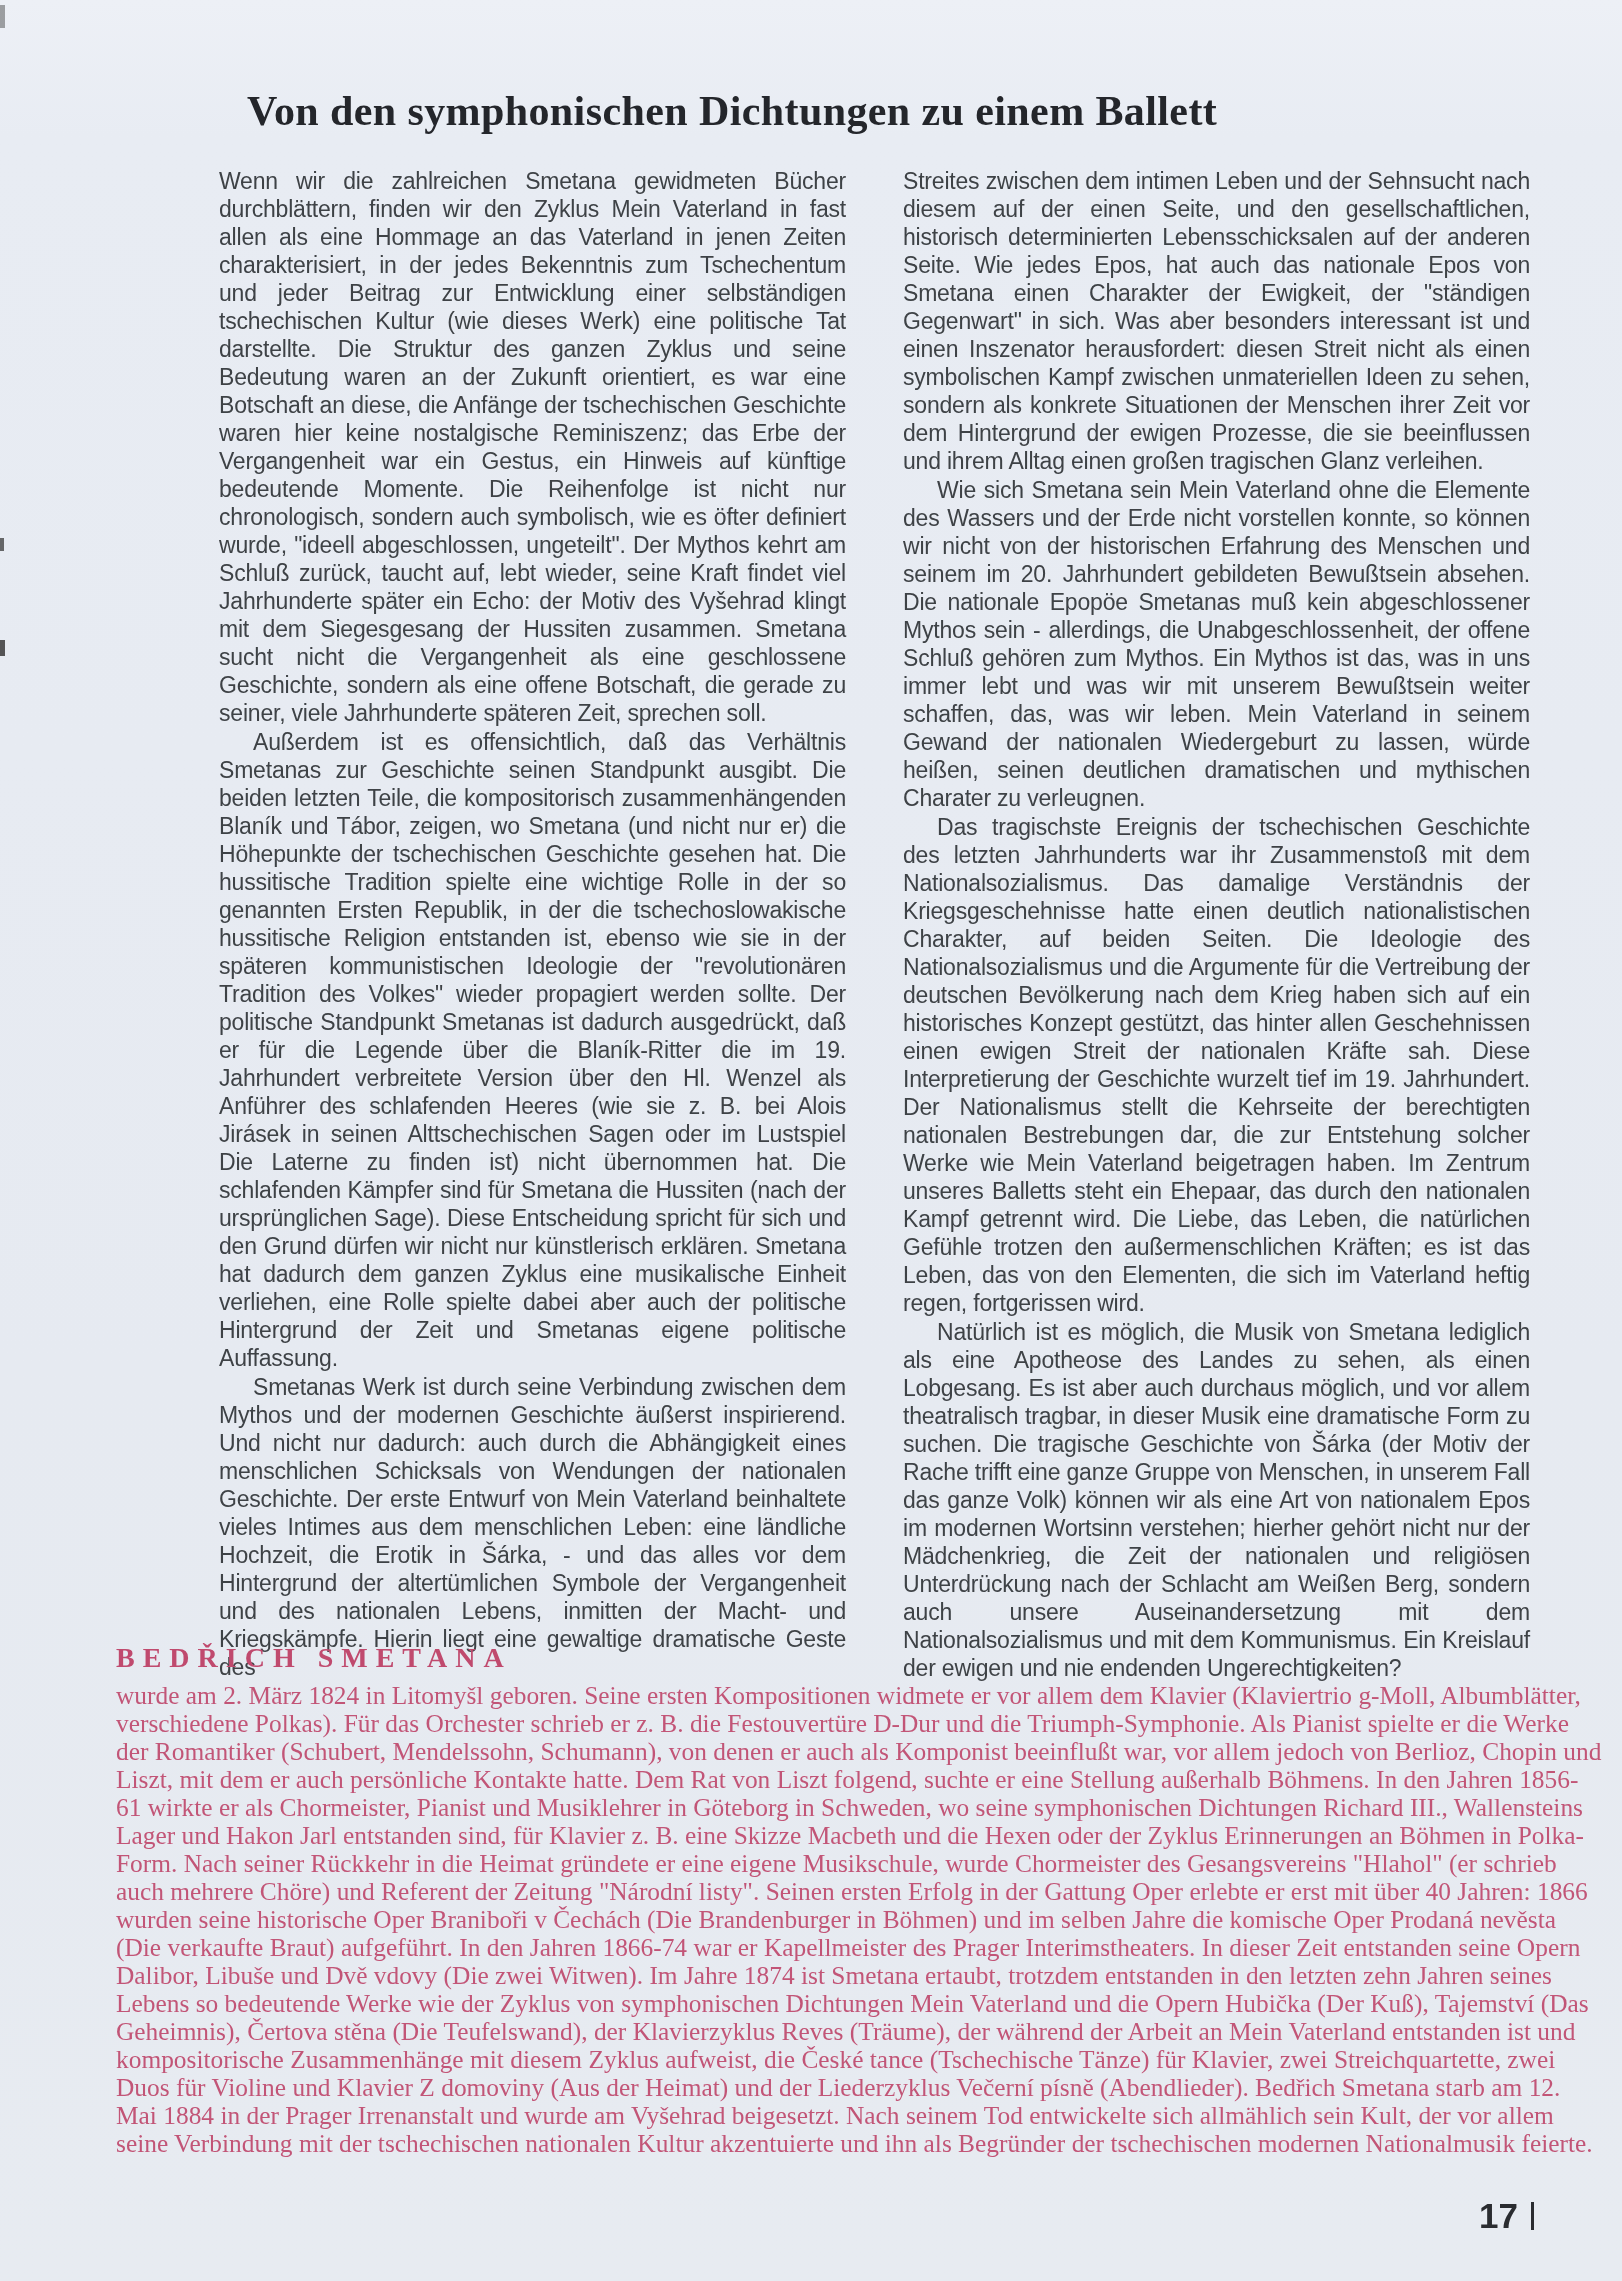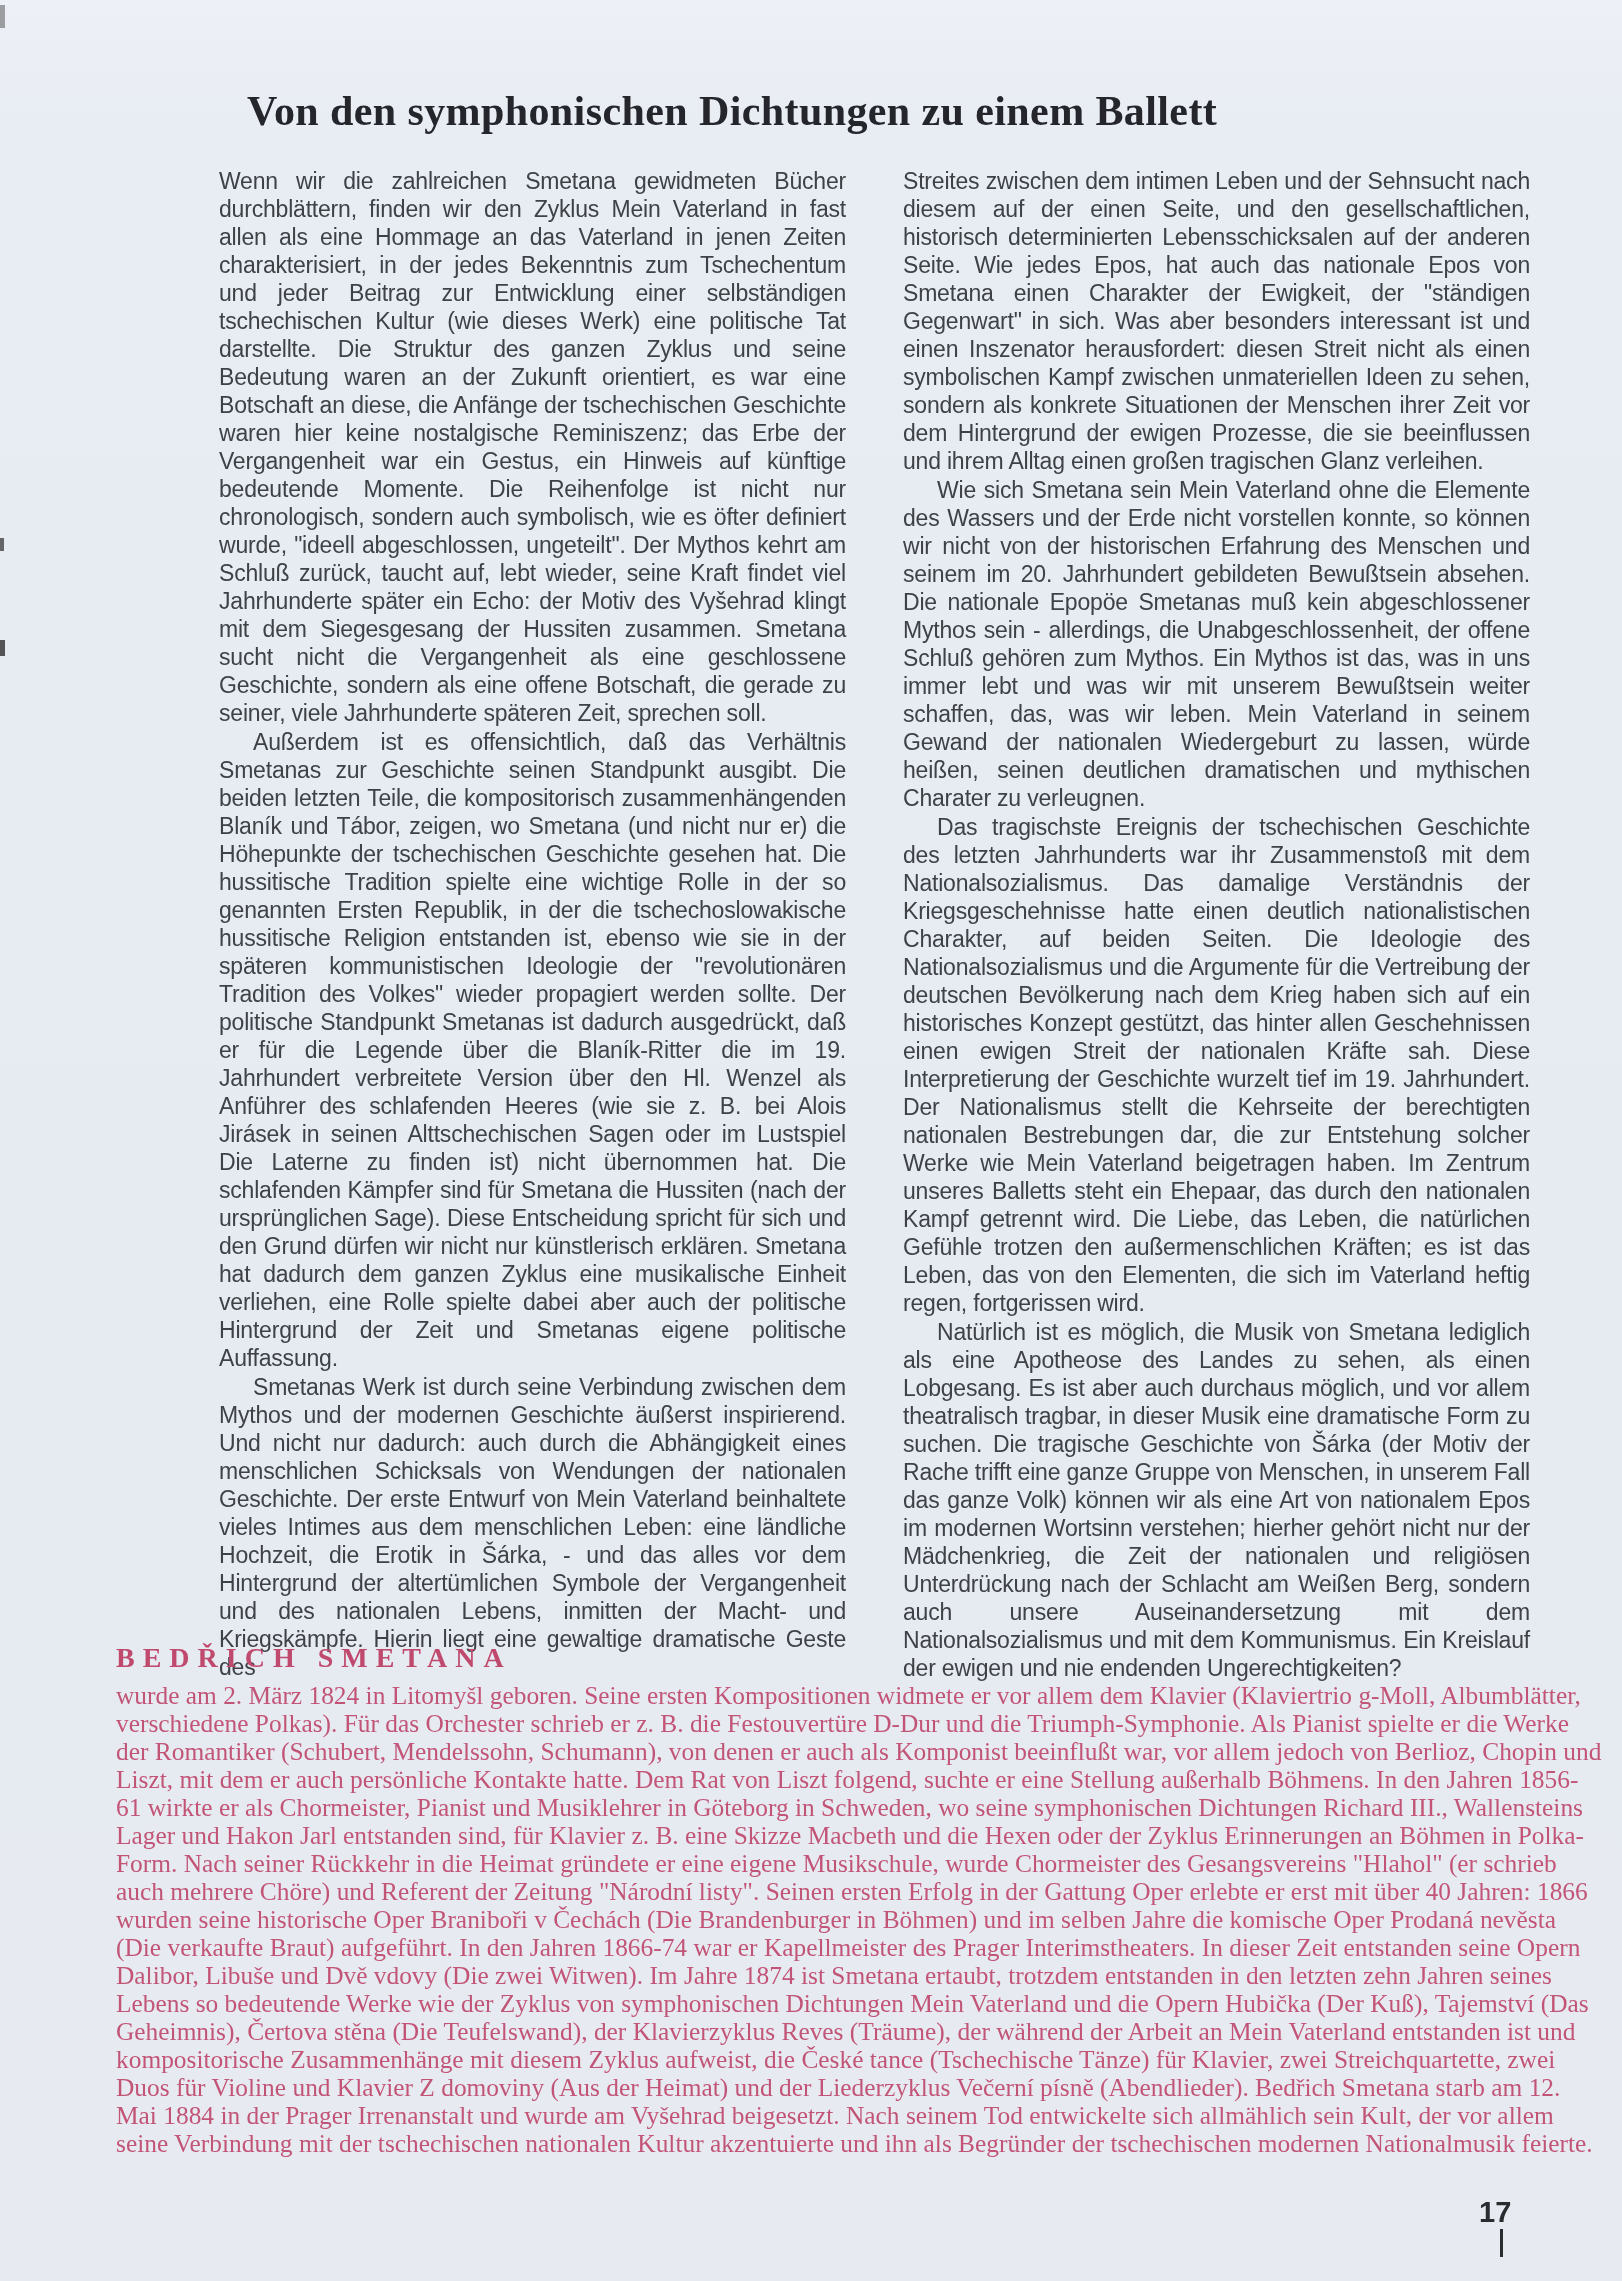--- a/index.html
+++ b/index.html
@@ -32,22 +32,22 @@
   .bio-heading{
     font-family:"Liberation Serif",serif;font-weight:bold;
     font-size:28px;letter-spacing:8px;margin:0 0 7.1px 0;
   }
   .bio-text{
     font-family:"Liberation Serif",serif;
     font-size:25.4px;line-height:28px;text-align:left;margin:0;
   }
   .page-number{
     position:absolute;left:1479px;top:2196px;
-    font-size:29px;font-weight:bold;color:#2a2c30;
-    display:flex;align-items:center;flex-direction:column;
+    font-size:35px;font-weight:bold;color:#2a2c30;
+    display:flex;align-items:center;
   }
   .page-number .bar{
     display:inline-block;width:2.7px;height:28px;background:#2a2c30;
     margin-left:13.4px;
   }
   .artifact{position:absolute;background:#3a3a3a;}
   .a1{left:0;top:5.3px;width:5.3px;height:23px;opacity:.45;}
   .a2{left:0;top:538px;width:3.6px;height:12.5px;opacity:.75;}
   .a3{left:0;top:640px;width:4.5px;height:16px;opacity:.85;}
 </style>

